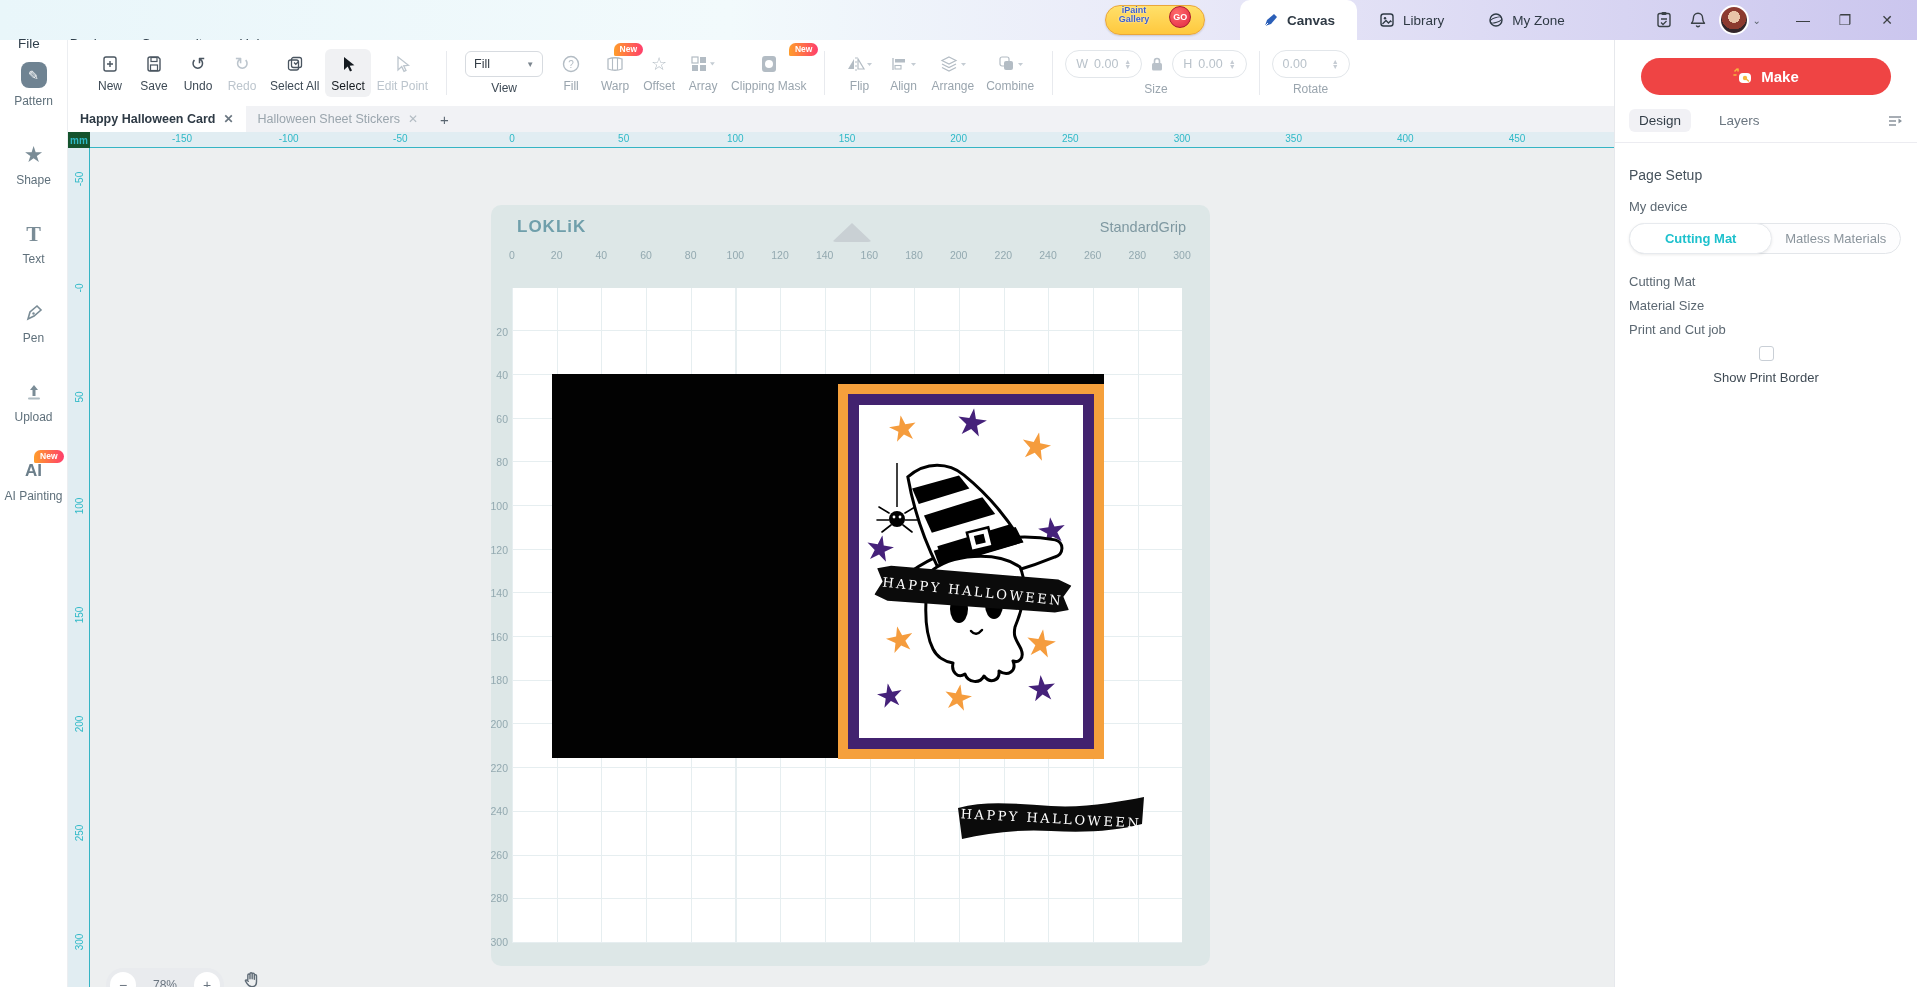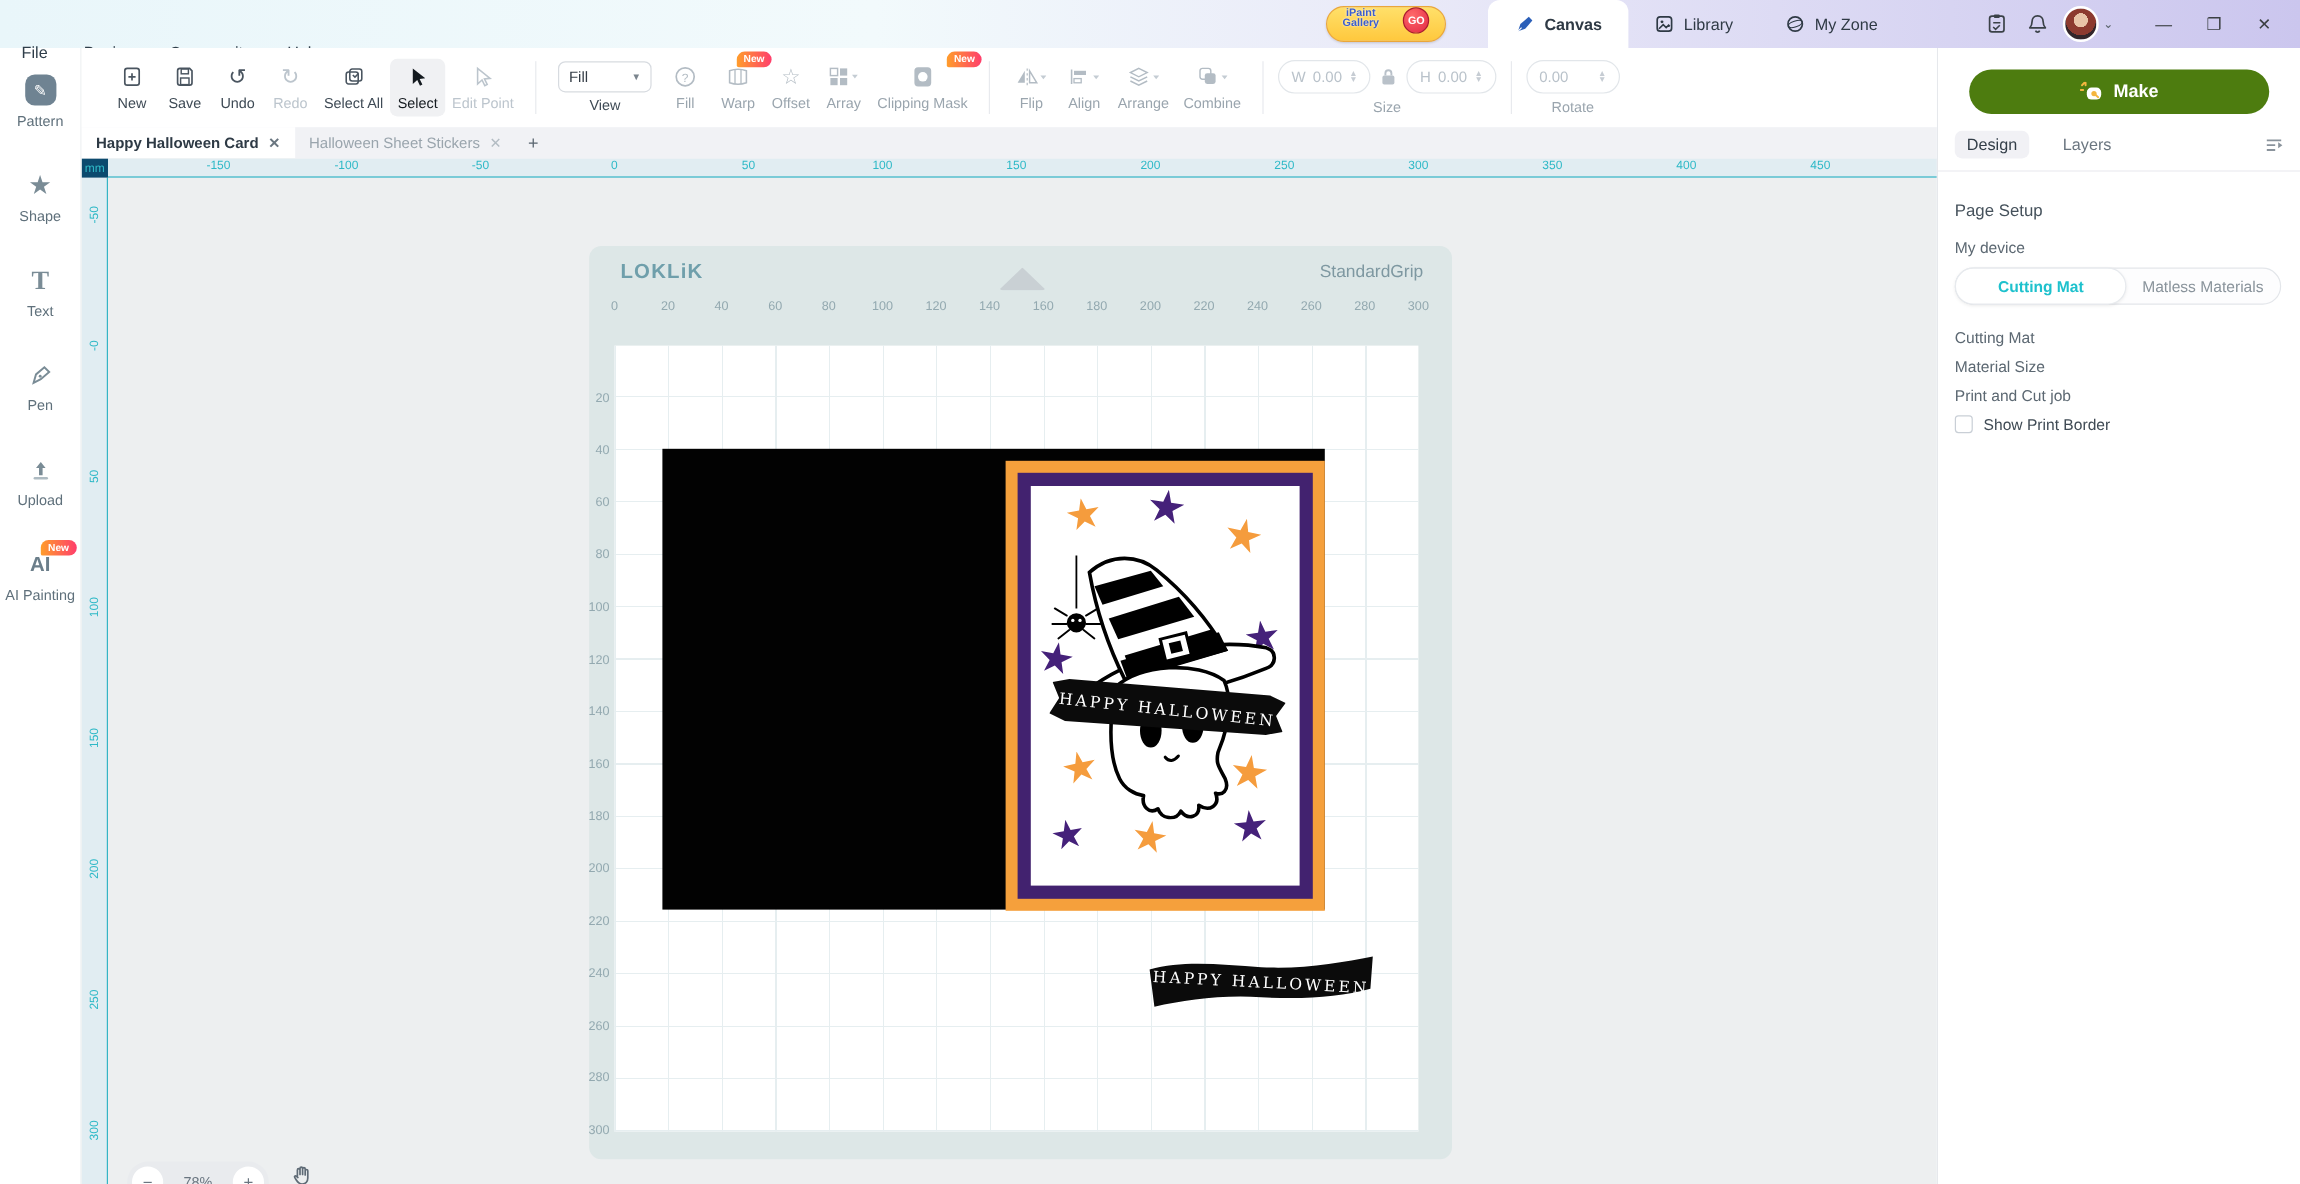--- a/index.html
+++ b/index.html
@@ -65,21 +65,21 @@
   .doctabs { height:26px; flex:0 0 26px; background:#f1f2f5; display:flex; align-items:flex-end; padding-left:0; }
   .dtab { height:26px; display:flex; align-items:center; gap:8px; padding:0 12px; font-size:12.5px; }
   .dtab.active { background:#fff; color:#2e3a45; font-weight:600; }
   .dtab.inactive { color:#9aa5ad; }
   .dtab .x { font-size:12px; color:#6a7680; }
   .dtab.inactive .x { color:#b3bcc3; }
   .add-tab { font-size:15px; color:#5a6670; padding:0 10px; height:26px; display:flex; align-items:center; }
 
   
   .canvas { flex:1; position:relative; background:#edeff0; overflow:hidden; }
-  .corner { position:absolute; left:0; top:0; width:22px; height:16px; background:#0c4a6e; color:#2fb9c7; font-size:10px; display:flex; align-items:center; justify-content:center; z-index:5; }
+  .corner { position:absolute; left:0; top:0; width:22px; height:16px; background:#14532d; color:#2fb9c7; font-size:10px; display:flex; align-items:center; justify-content:center; z-index:5;font-weight:bold; }
   .hruler { position:absolute; left:22px; top:0; right:0; height:16px; background:#e1edf2; border-bottom:1px solid #35b5c5; z-index:4; }
   .hruler .rlabel { position:absolute; top:1px; transform:translateX(-50%); font-size:10px; color:#2fb9c7; }
   .vruler { position:absolute; left:0; top:16px; bottom:0; width:22px; background:#e1edf2; border-right:1px solid #35b5c5; z-index:4; }
   .vruler .rlabel { position:absolute; left:11px; transform:translate(-50%,-50%) rotate(-90deg); font-size:10px; color:#2fb9c7; }
 
   .mat { position:absolute; left:423px; top:73px; width:719px; height:761px; background:#dde7e7; border-radius:10px; }
   .mat-brand { position:absolute; left:26px; top:12px; font-size:17px; font-weight:bold; letter-spacing:1px; color:#6f9fab; }
   .mat-grip { position:absolute; right:24px; top:14px; font-size:14.5px; color:#7e98a1; }
   .mat-notch { position:absolute; left:341px; top:18px; width:40px; height:19px; background:#c9d0d4; clip-path:polygon(50% 0,100% 100%,0 100%); border-radius:4px; }
   .mat-htick { position:absolute; transform:translateX(-50%); top:44px; font-size:10.5px; color:#93a9b0; }
@@ -97,21 +97,21 @@
   .banner-text { font-family:"DejaVu Serif",serif; letter-spacing:2.5px; fill:#fff; }
 
   .zoom-pill { position:absolute; left:38px; top:836px; width:118px; height:34px; background:#e9ebee; border-radius:17px; display:flex; align-items:center; justify-content:space-between; padding:0 4px; }
   .zoom-btn { width:26px; height:26px; border-radius:50%; background:#fff; color:#6a7580; display:flex; align-items:center; justify-content:center; font-size:14px; }
   .zoom-level { font-size:12px; color:#6a7580; }
   .hand-tool { position:absolute; left:174px; top:838px; color:#5f6b76; }
 
   
   .rp { width:303px; flex:0 0 303px; background:#fff; border-left:1px solid #e6e8ec; display:flex; flex-direction:column; }
   .make-wrap { padding:18px 26px 14px; }
-  .make-btn { width:100%; height:37px; border:none; border-radius:19px; background:#4d7c0f; color:#fff; font-size:15px; font-weight:600;
+  .make-btn { width:100%; height:37px; border:none; border-radius:19px; background:#ef4444; color:#fff; font-size:15px; font-weight:600;
     display:flex; align-items:center; justify-content:center; gap:8px; font-family:"Liberation Sans",sans-serif; }
   .rp-tabs { display:flex; align-items:center; gap:18px; padding:0 14px 10px; border-bottom:1px solid #ececf1; }
   .rp-tab { font-size:13.5px; color:#6b7680; padding:4px 10px; }
   .rp-tab.active { background:#f1f1f5; border-radius:6px; color:#333e48; }
   .rp-collapse { margin-left:auto; color:#8a939c; }
   .rp-body { padding:24px 14px 0; }
   .rp-h { font-size:14px; color:#46525c; margin-bottom:16px; }
   .rp-label { font-size:13px; color:#5c6872; margin-bottom:9px; }
   .dd { height:38px; border:1px solid #dfe3e8; border-radius:8px; display:flex; align-items:center; justify-content:space-between; padding:0 13px; margin-bottom:18px; }
   .dd-text { font-size:13.5px; color:#333e48; }
@@ -607,20 +607,20 @@
       <div class="rp-body">
         <div class="rp-h">Page Setup</div>
         <div class="rp-label">My device</div>
         <div class="toggle">
           <span class="tseg active">Cutting Mat</span>
           <span class="tseg">Matless Materials</span>
         </div>
         <div class="rp-label">Cutting Mat</div>
         <div class="rp-label">Material Size</div>
         <div class="rp-label" style="margin-top:2px;">Print and Cut job</div>
-        <div class="cb-row" style="margin-top:0;">
+        <div class="cb-row" style="margin-top:0;flex-direction:column;">
           <span class="cb"></span>
           <span class="cb-label">Show Print Border</span>
         </div>
       </div>
     </div>
   </div>
 </div>
 
 </body></html>

